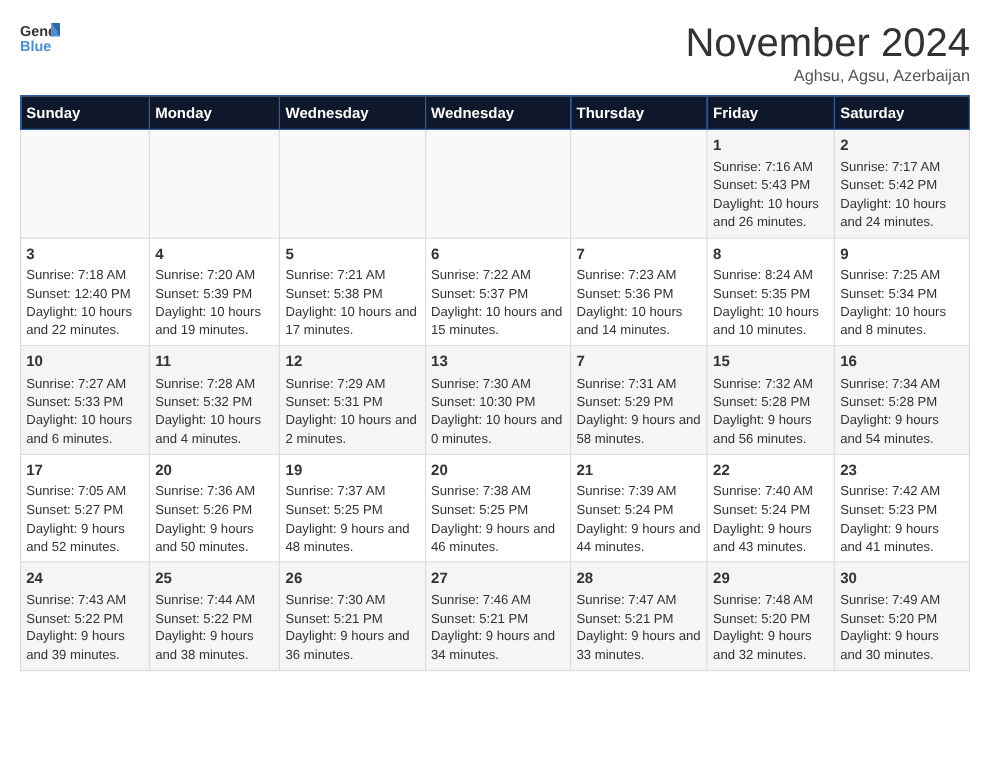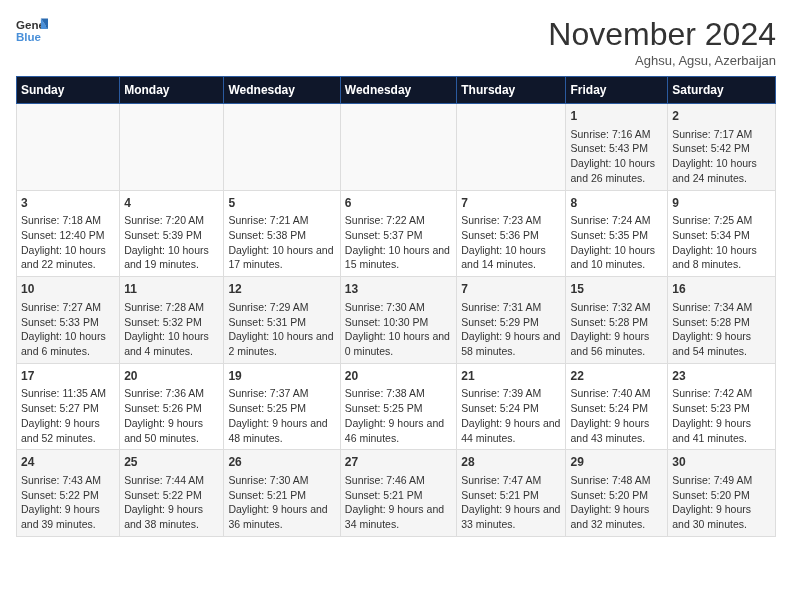--- a/index.html
+++ b/index.html
@@ -158,21 +158,21 @@
           <div>Daylight: 10 hours and 15 minutes.</div>
         </td>
         <td>
           <span class="day-num">7</span>
           <div>Sunrise: 7:23 AM</div>
           <div>Sunset: 5:36 PM</div>
           <div>Daylight: 10 hours and 14 minutes.</div>
         </td>
         <td>
           <span class="day-num">8</span>
-          <div>Sunrise: 7:24 AM</div>
+          <div>Sunrise: 8:24 AM</div>
           <div>Sunset: 5:35 PM</div>
           <div>Daylight: 10 hours and 10 minutes.</div>
         </td>
         <td>
           <span class="day-num">9</span>
           <div>Sunrise: 7:25 AM</div>
           <div>Sunset: 5:34 PM</div>
           <div>Daylight: 10 hours and 8 minutes.</div>
         </td>
       </tr>
@@ -216,21 +216,21 @@
         <td>
           <span class="day-num">16</span>
           <div>Sunrise: 7:34 AM</div>
           <div>Sunset: 5:28 PM</div>
           <div>Daylight: 9 hours and 54 minutes.</div>
         </td>
       </tr>
       <tr>
         <td>
           <span class="day-num">17</span>
-          <div>Sunrise: 11:35 AM</div>
+          <div>Sunrise: 7:05 AM</div>
           <div>Sunset: 5:27 PM</div>
           <div>Daylight: 9 hours and 52 minutes.</div>
         </td>
         <td>
           <span class="day-num">20</span>
           <div>Sunrise: 7:36 AM</div>
           <div>Sunset: 5:26 PM</div>
           <div>Daylight: 9 hours and 50 minutes.</div>
         </td>
         <td>

